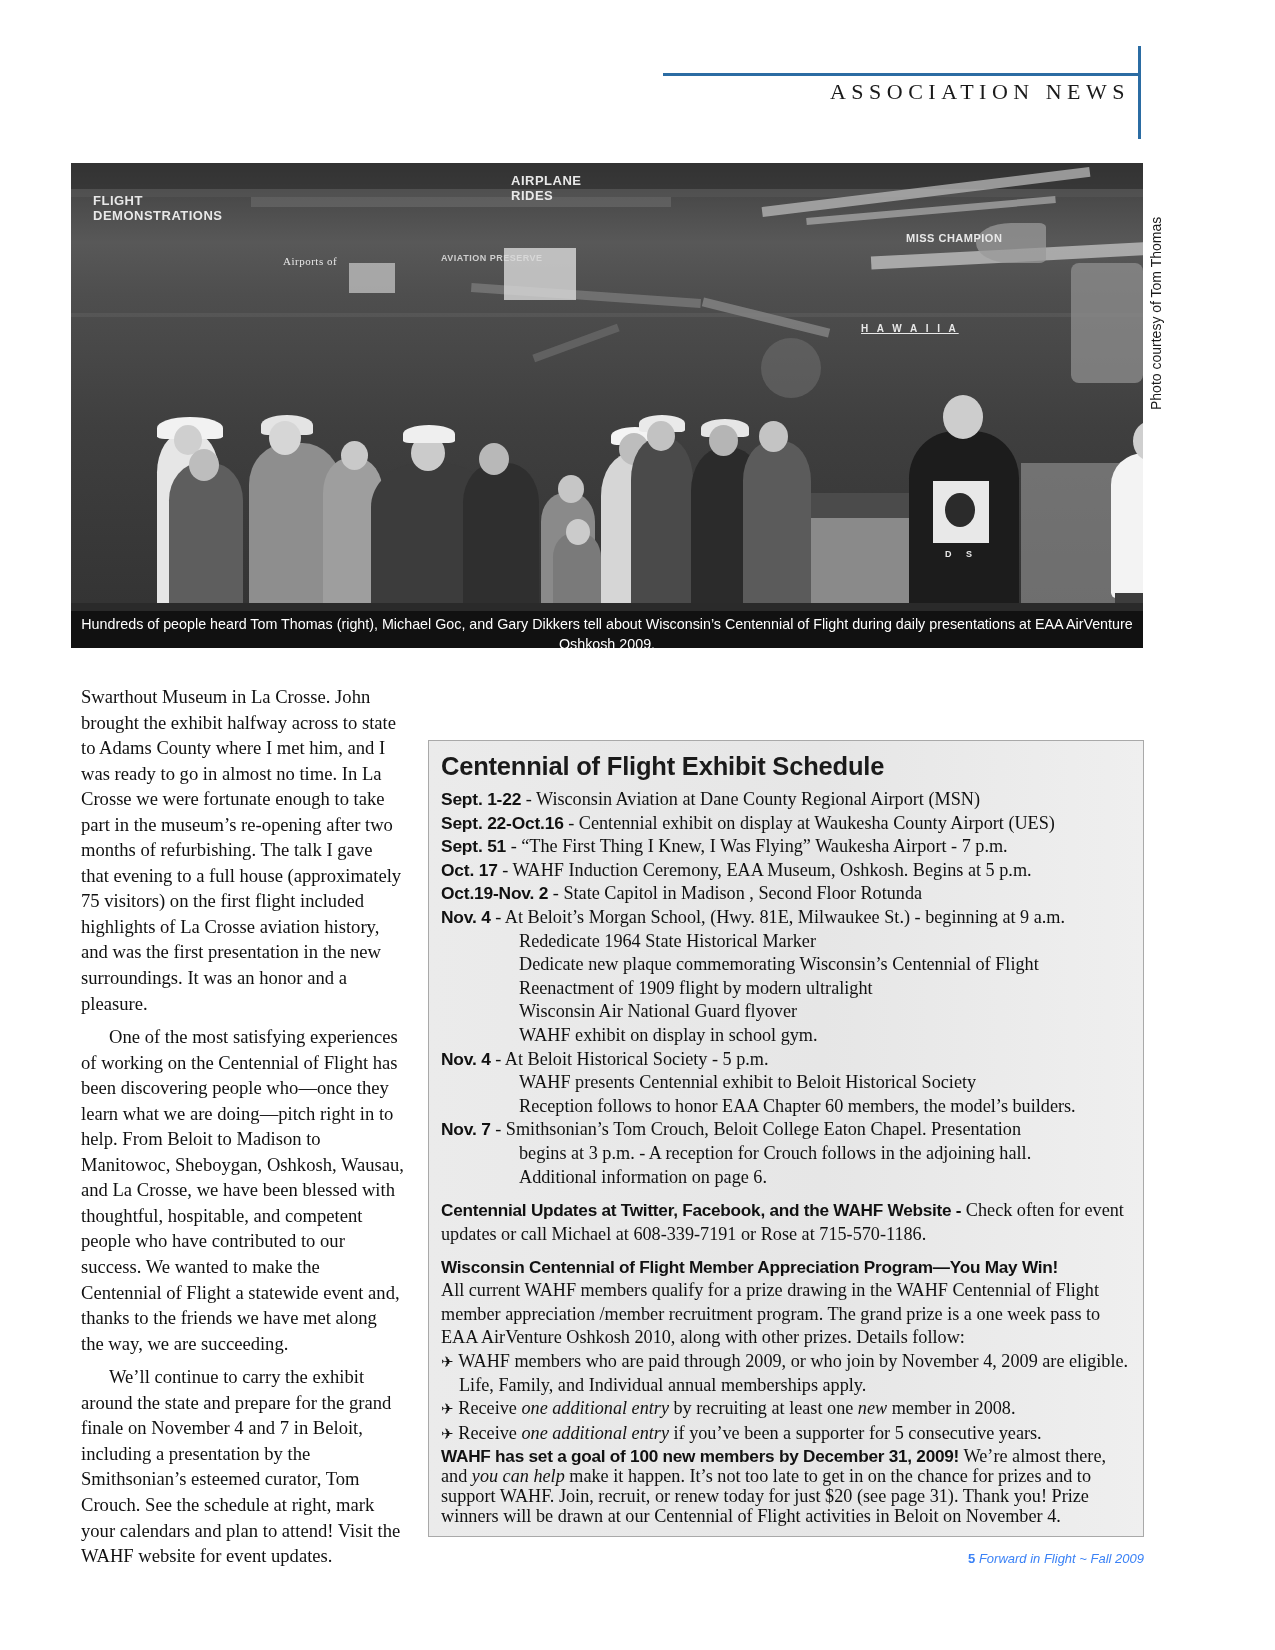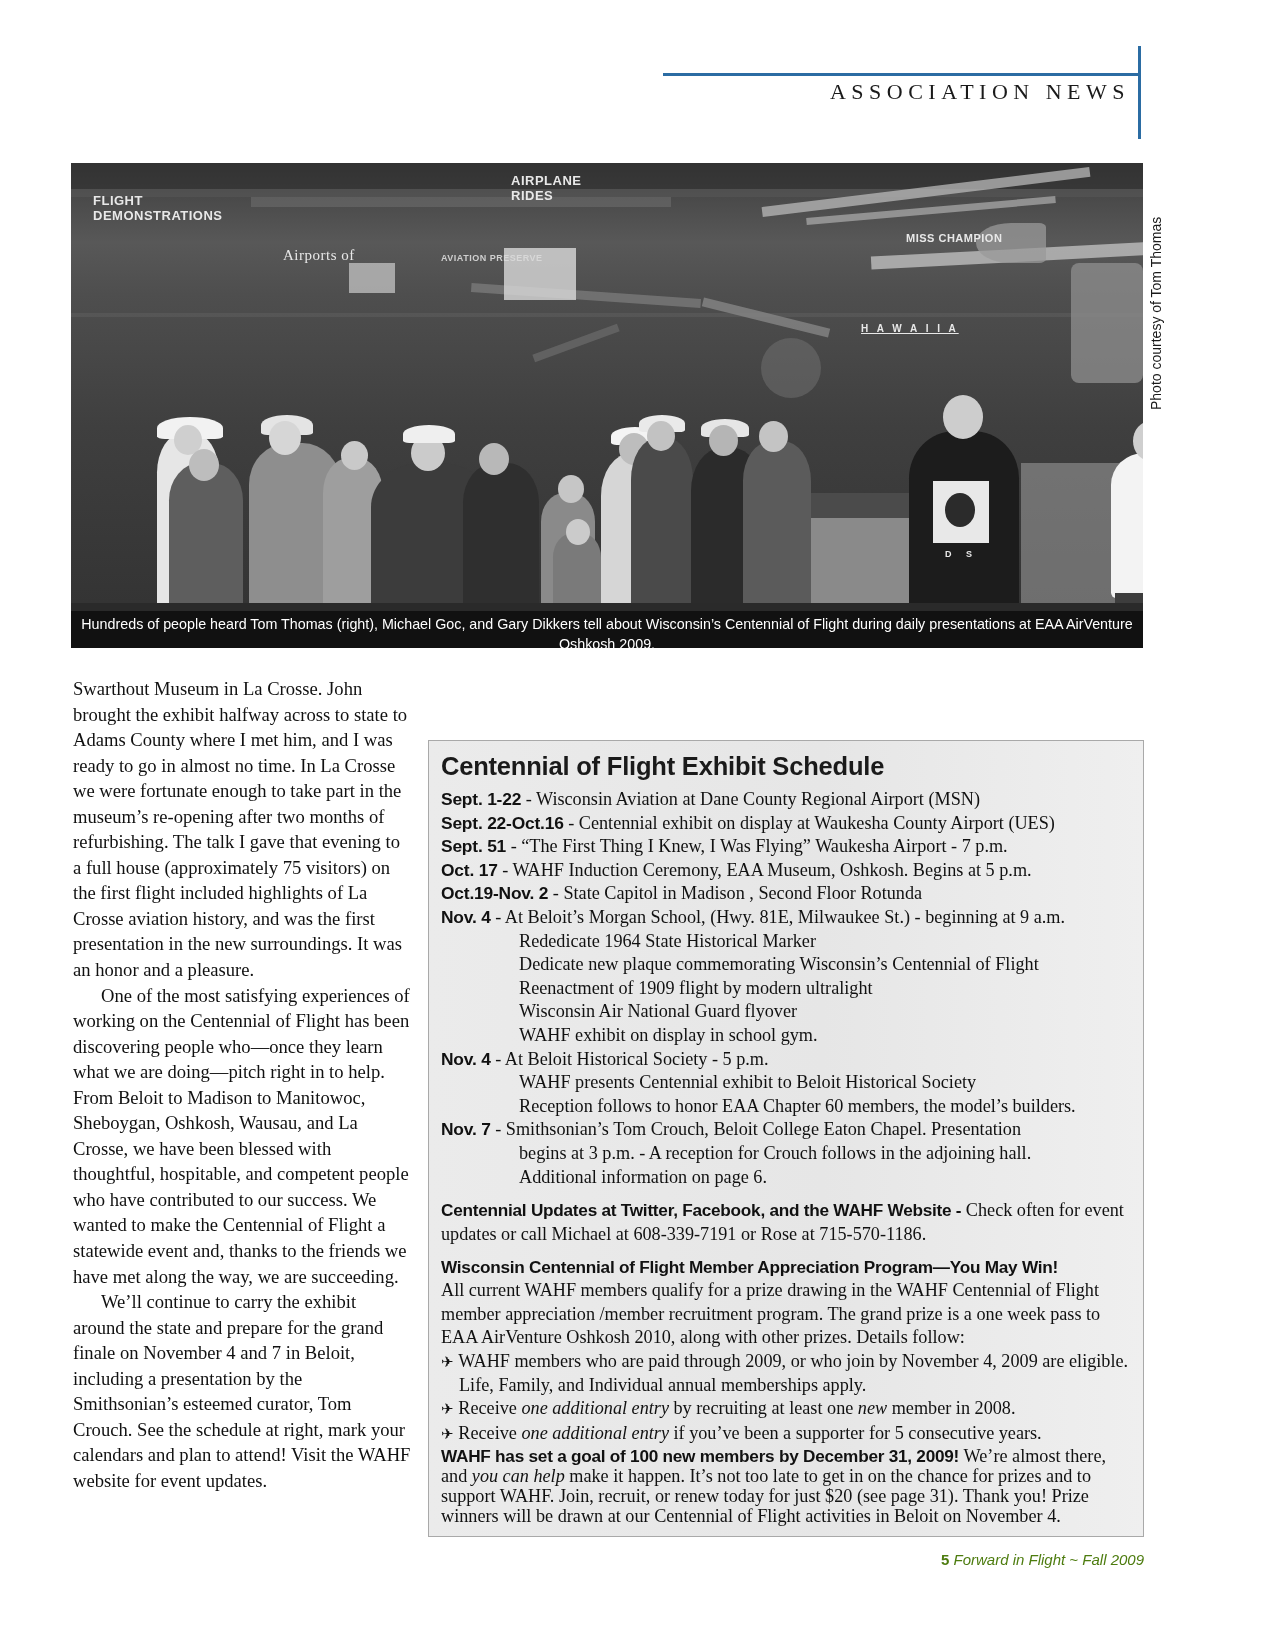--- a/index.html
+++ b/index.html
@@ -121,21 +121,21 @@
   #left-col {
     position: absolute;
     left: 73px; top: 676px;
     width: 339px;
     font-family: "Liberation Serif", serif;
     font-size: 18.6px;
     line-height: 25.55px;
     text-align: left;
     color: #111;
   }
-  #left-col p { margin: 0; }
+  #left-col p { margin: 8px; }
   #left-col p.indent { text-indent: 28px; }
 
   
   #sidebar {
     position: absolute;
     left: 428px; top: 700px;
     width: 716px;
     height: 1b;
     background: linear-gradient(to right, #ebebeb 0%, #e6e6e6 55%, #efefef 100%);
     border: 1px solid #a9a9a9;
@@ -198,23 +198,23 @@
   }
   em { font-style: italic; }
 
   
   #footer {
     position: absolute;
     left: 0; top: 1551px;
     width: 1144px;
     text-align: right;
     font-family: "Liberation Sans", sans-serif;
-    font-size: 15px;
+    font-size: 13px;
     font-style: italic;
-    color: #4d7c0f;
+    color: #3b82f6;
   }
   #footer-page {
     font-weight: bold;
     font-style: normal;
   }
 </style>
 </head>
 <body>
 
 <div id="header">
@@ -236,21 +236,21 @@
     <div class="p-plane" style="left:800px;top:86px;width:290px;height:13px;transform:rotate(-3deg);background:#c6c6c6;"></div>
     <div class="p-plane" style="left:905px;top:60px;width:70px;height:40px;border-radius:50% 10% 10% 50%;background:#9a9a9a;"></div>
     <div class="p-plane" style="left:1000px;top:100px;width:72px;height:120px;background:#8f8f8f;border-radius:8px;"></div>
     <div class="p-plane" style="left:630px;top:150px;width:130px;height:9px;transform:rotate(14deg);background:#8a8a8a;"></div>
     <div class="p-plane" style="left:690px;top:175px;width:60px;height:60px;border-radius:50%;background:#6f6f6f;opacity:.55;"></div>
     <div class="p-plane" style="left:460px;top:176px;width:90px;height:8px;transform:rotate(-20deg);background:#6a6a6a;"></div>
     <div class="p-plane" style="left:400px;top:128px;width:230px;height:9px;transform:rotate(4deg);background:#7c7c7c;"></div>
 
     <div class="p-sign" style="left:22px;top:10px;margin-top:20px;">FLIGHT<br>DEMONSTRATIONS</div>
     <div class="p-sign" style="left:440px;top:10px;">AIRPLANE<br>RIDES</div>
-    <div class="p-sign" style="left:212px;top:85px;font-weight:normal;font-size:15px;font-family:'Liberation Serif',serif;">Airports of</div>
+    <div class="p-sign" style="left:212px;top:91px;font-weight:normal;font-size:11px;font-family:'Liberation Serif',serif;">Airports of</div>
     <div class="p-sign" style="left:835px;top:68px;font-size:11px;">MISS CHAMPION</div>
     <div class="p-sign" style="left:790px;top:158px;font-size:10px;letter-spacing:3px;text-decoration:underline;">H A W A I I A</div>
     <div class="p-sign" style="left:370px;top:88px;font-size:9px;color:#cfcfcf;">AVIATION PRESERVE</div>
 
     <div style="position:absolute;left:433px;top:85px;width:72px;height:52px;background:#d9d9d9;opacity:.8;"></div>
     <div style="position:absolute;left:278px;top:100px;width:46px;height:30px;background:#cccccc;opacity:.7;"></div>
     <div style="position:absolute;left:950px;top:300px;width:120px;height:150px;background:#9e9e9e;opacity:.55;"></div>
     <div style="position:absolute;left:660px;top:330px;width:200px;height:110px;background:#4b4b4b;"></div>
     <div style="position:absolute;left:700px;top:355px;width:155px;height:95px;background:#c9c9c9;opacity:.5;transform:skewX(-8deg);"></div>
 

